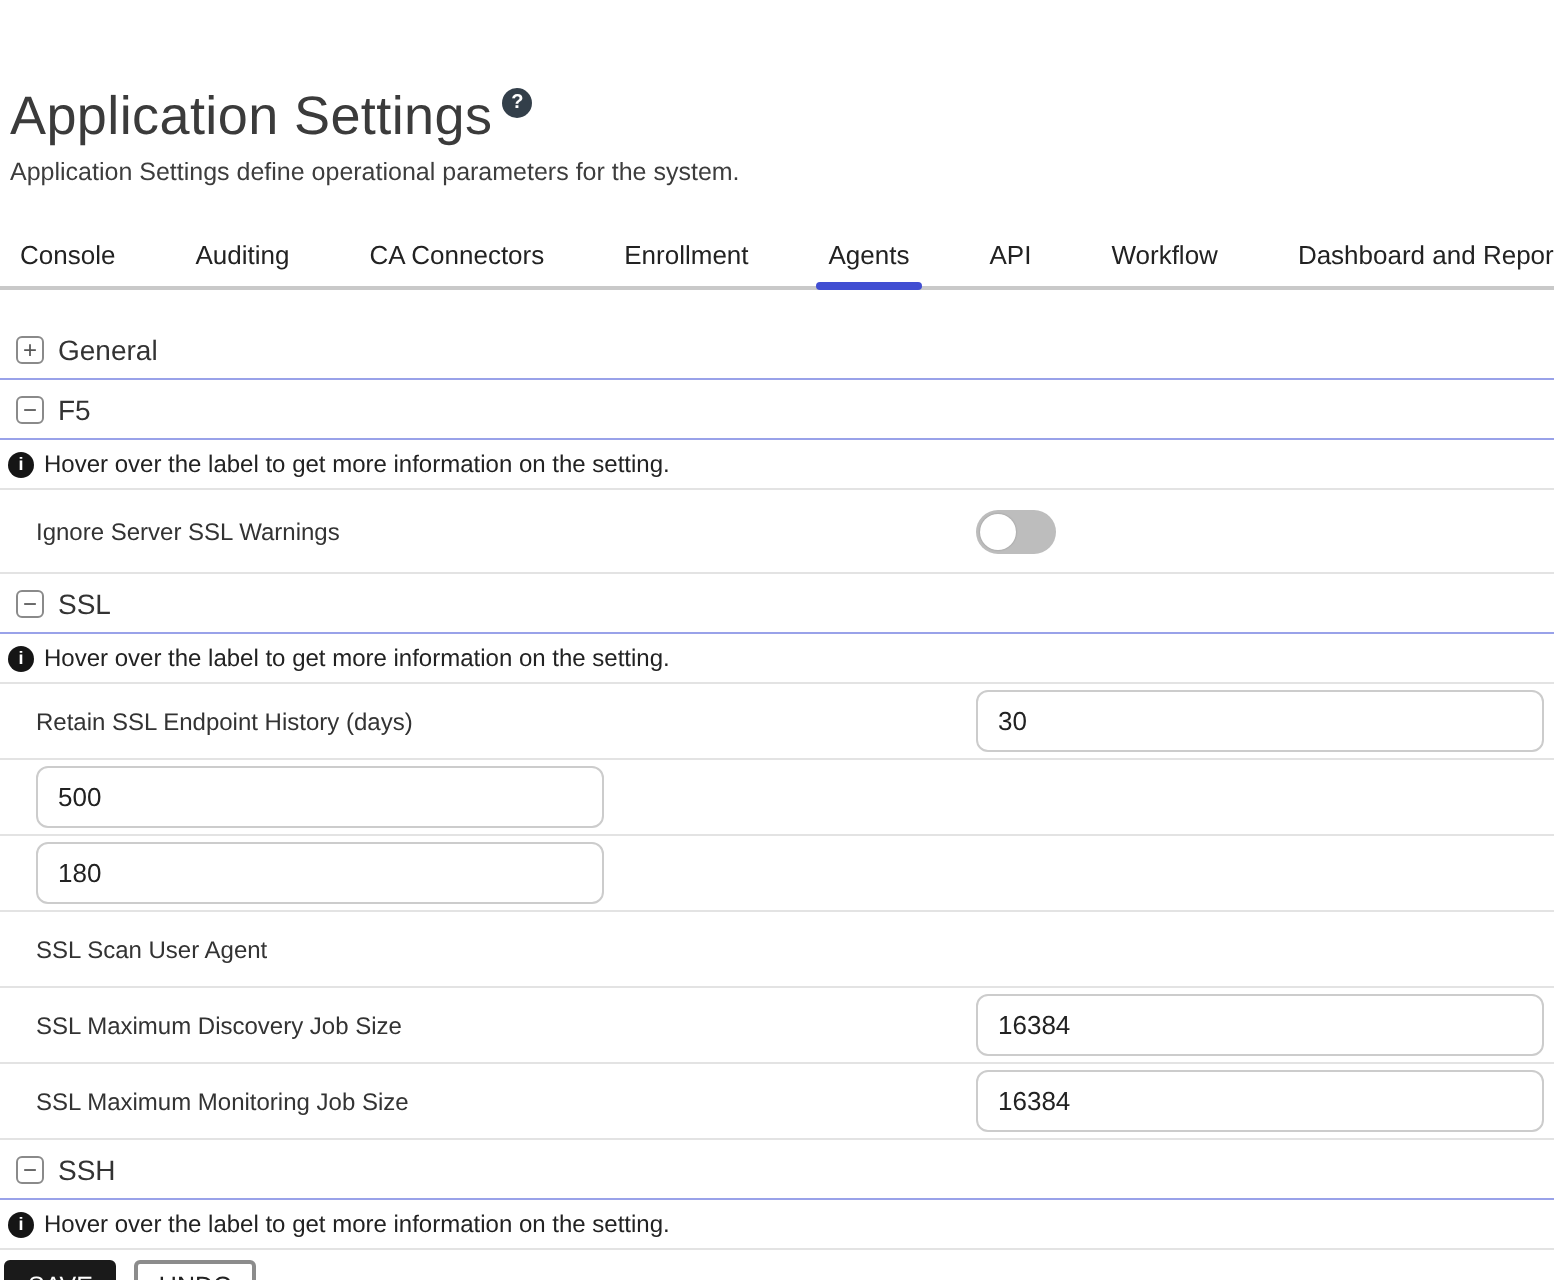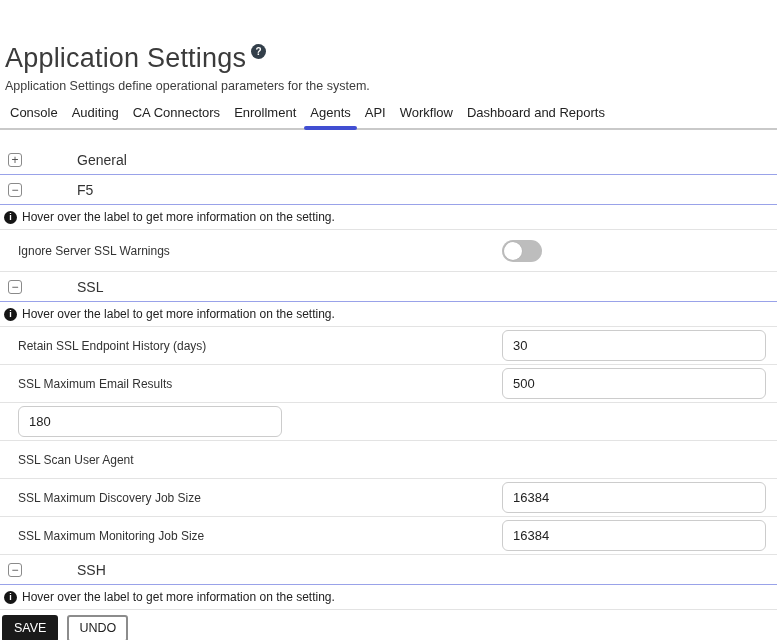--- a/index.html
+++ b/index.html
@@ -9,48 +9,48 @@
   
   .page-header { padding: 2px 0 0 5px; margin-top: 40px; }
   .title-line { display: flex; align-items: flex-start; }
   .page-title { font-size: 27px; font-weight: 400; color: #3b3b3b; line-height: 32px; letter-spacing: .2px; }
   .help-badge { width: 15px; height: 15px; border-radius: 50%; background: #333f4a; color: #fff;
     font-size: 10px; font-weight: bold; display: flex; align-items: center; justify-content: center;
     margin-left: 5px; margin-top: 2px; cursor: default; }
   .page-subtitle { font-size: 12.5px; color: #3d3d3d; margin-top: 5px; }
 
   
-  .tabbar { display: flex; align-items: flex-end; gap: 14px; padding-left: 10px;
-    margin-top: 6px; border-bottom: 2px solid #c9c9c9; text-align: right; }
+  .tabbar { display: flex; align-items: flex-end; gap: 40px; padding-left: 10px;
+    margin-top: 21px; border-bottom: 2px solid #c9c9c9; text-align: right; }
   .tab { font-size: 13px; color: #222; padding: 6px 0 8px; position: relative; cursor: pointer; white-space: nowrap; }
   .tab.active { font-weight: 400; }
   .tab.active::after { content: ""; position: absolute; left: -6px; right: -6px; bottom: -2px;
     height: 4px; background: #414ed2; border-radius: 2px; }
 
   
   .sections { margin-top: 15px; }
   .section-header { display: flex; align-items: center; height: 30px; padding-left: 8px;
     border-bottom: 1px solid #99a2e9; cursor: pointer; }
   .expander { width: 14px; height: 14px; border: 1px solid #8a8a8a; border-radius: 3px;
     display: flex; align-items: center; justify-content: center; font-size: 12px; line-height: 10px;
     color: #555; background: #fff; margin-right: 7px; flex: none; }
-  .section-title { font-size: 14px; color: #333; margin-left: 48px; }
+  .section-title { font-size: 14px; color: #333; }
 
   .info-row { display: flex; align-items: center; height: 25px; padding-left: 4px;
     border-bottom: 1px solid #e3e3e3; }
   .info-icon { width: 13px; height: 13px; border-radius: 50%; background: #151515; color: #fff;
     font-size: 9px; font-weight: bold; display: flex; align-items: center; justify-content: center;
     margin-right: 5px; flex: none; }
   .info-text { font-size: 12px; color: #222; }
 
   .setting-row { display: flex; align-items: center; border-bottom: 1px solid #e3e3e3;
     padding-left: 18px; height: 38px; }
   .setting-row.tall { height: 42px; gap: 24px; }
   .setting-label { font-size: 12px; color: #333; flex: 1; }
-  .control-col { width: 264px; flex: none; margin-right: 11px; display: flex; }
+  .control-col { width: 284px; flex: none; margin-right: 5px; display: flex; }
   .setting-input { width: 100%; height: 31px; border: 1px solid #ccc; border-radius: 6px;
     padding: 0 10px; font-family: "Liberation Sans", sans-serif; font-size: 13px; color: #222; outline: none; }
 
   .toggle { width: 40px; height: 22px; border-radius: 11px; background: #bdbdbd; position: relative;
     cursor: pointer; flex: none; }
   .toggle .knob { position: absolute; top: 2px; left: 2px; width: 18px; height: 18px;
     border-radius: 50%; background: #fff; box-shadow: 0 0 1px rgba(0,0,0,.25); }
 
   
   .footer { display: flex; align-items: center; padding: 5px 0 6px 2px; border-bottom: 2px solid #d8d8d8; }
@@ -113,21 +113,20 @@
     <span class="info-icon">i</span>
     <span class="info-text">Hover over the label to get more information on the setting.</span>
   </div>
   <div class="setting-row">
     <span class="setting-label">Retain SSL Endpoint History (days)</span>
     <span class="control-col">
       <input class="setting-input" type="text" value="30" style="">
     </span>
   </div>
   <div class="setting-row">
-    <span class="setting-label">SSL Maximum Email Results</span>
     <span class="control-col">
       <input class="setting-input" type="text" value="500" style="">
     </span>
   </div>
   <div class="setting-row">
     <span class="control-col">
       <input class="setting-input" type="text" value="180" style="">
     </span>
   </div>
   <div class="setting-row">

